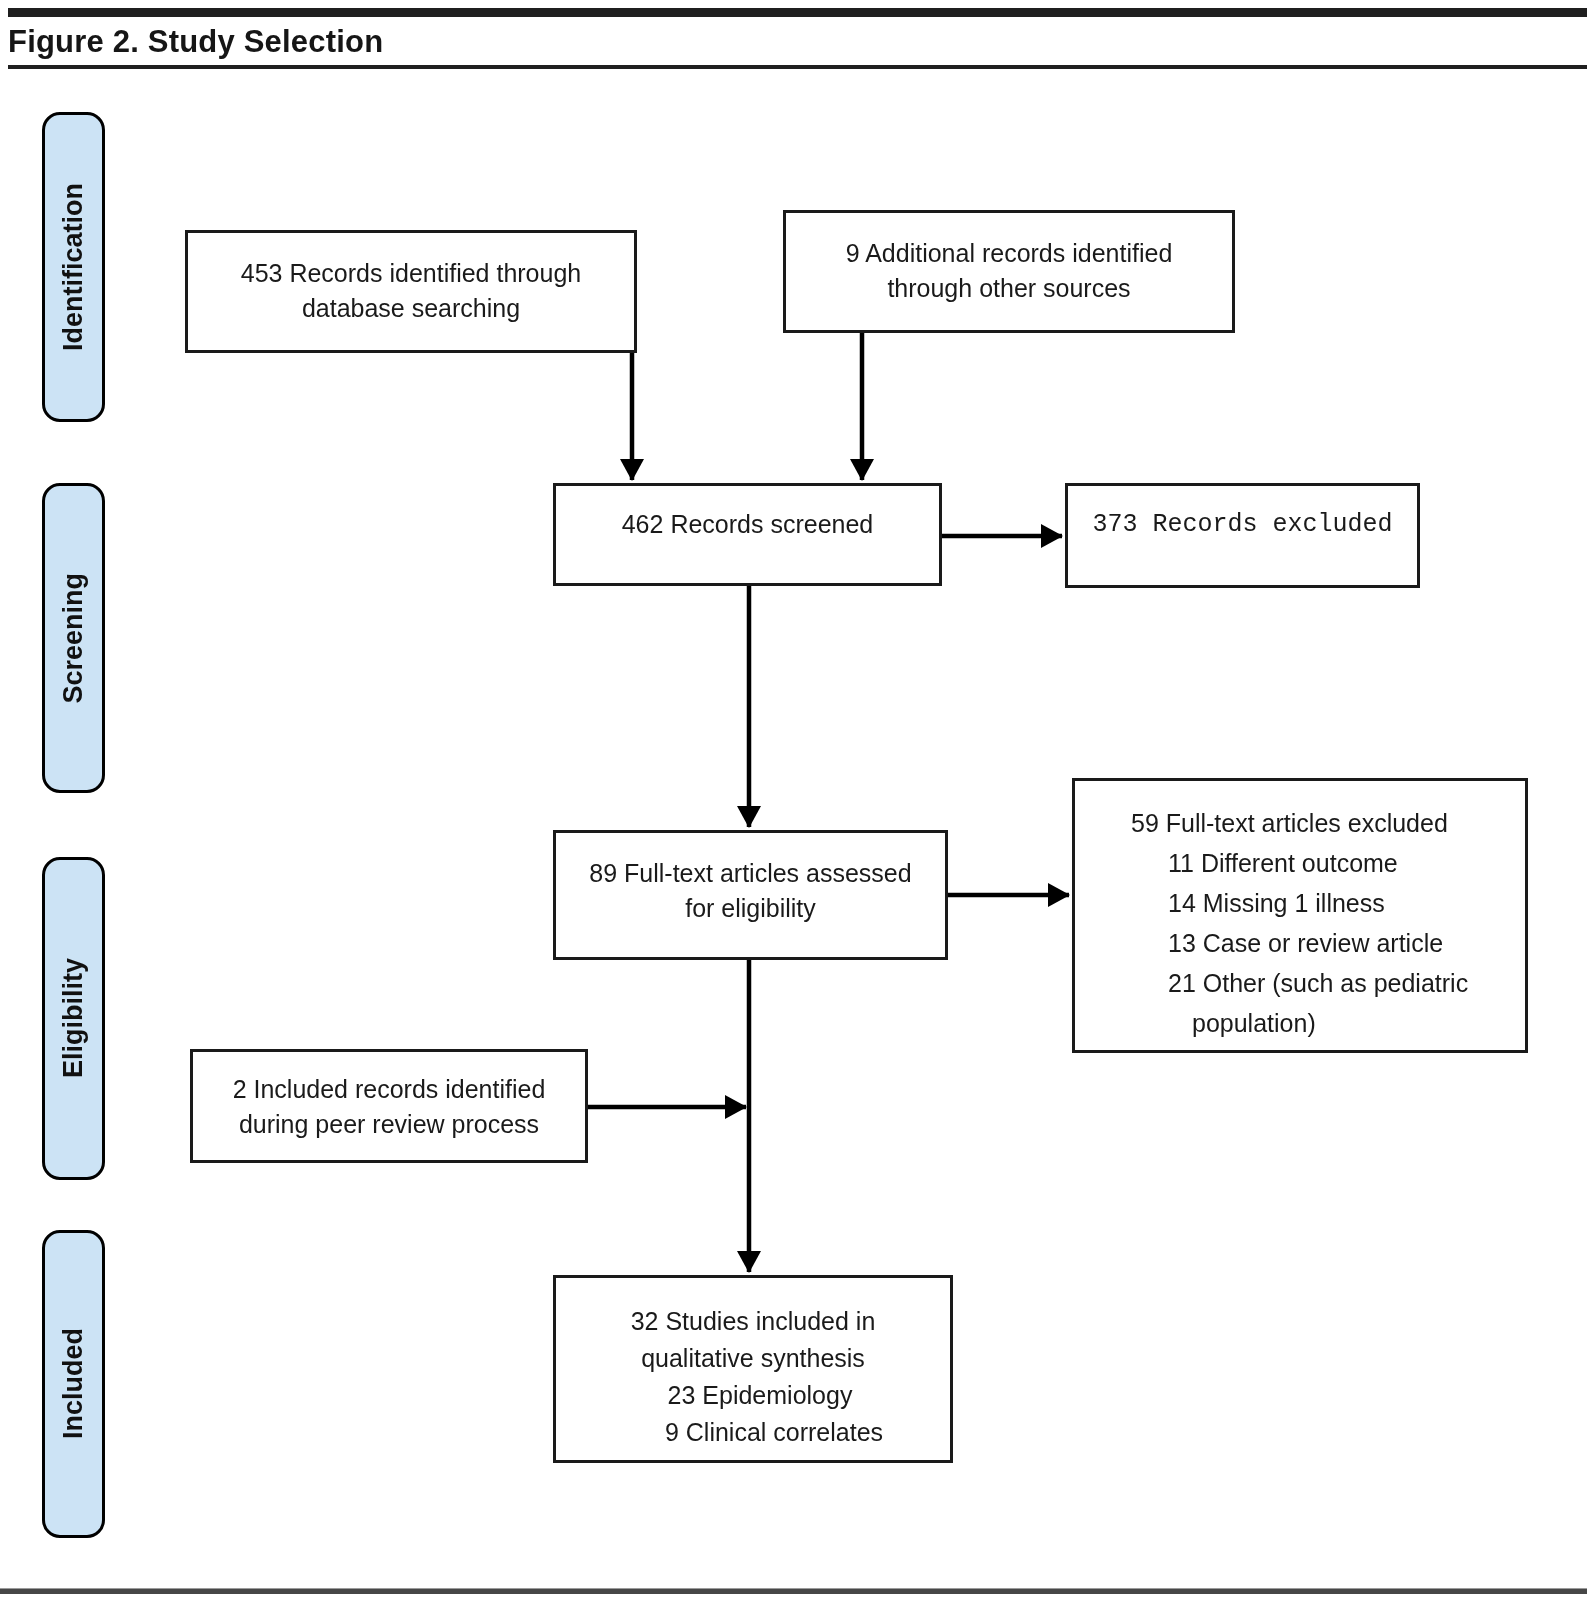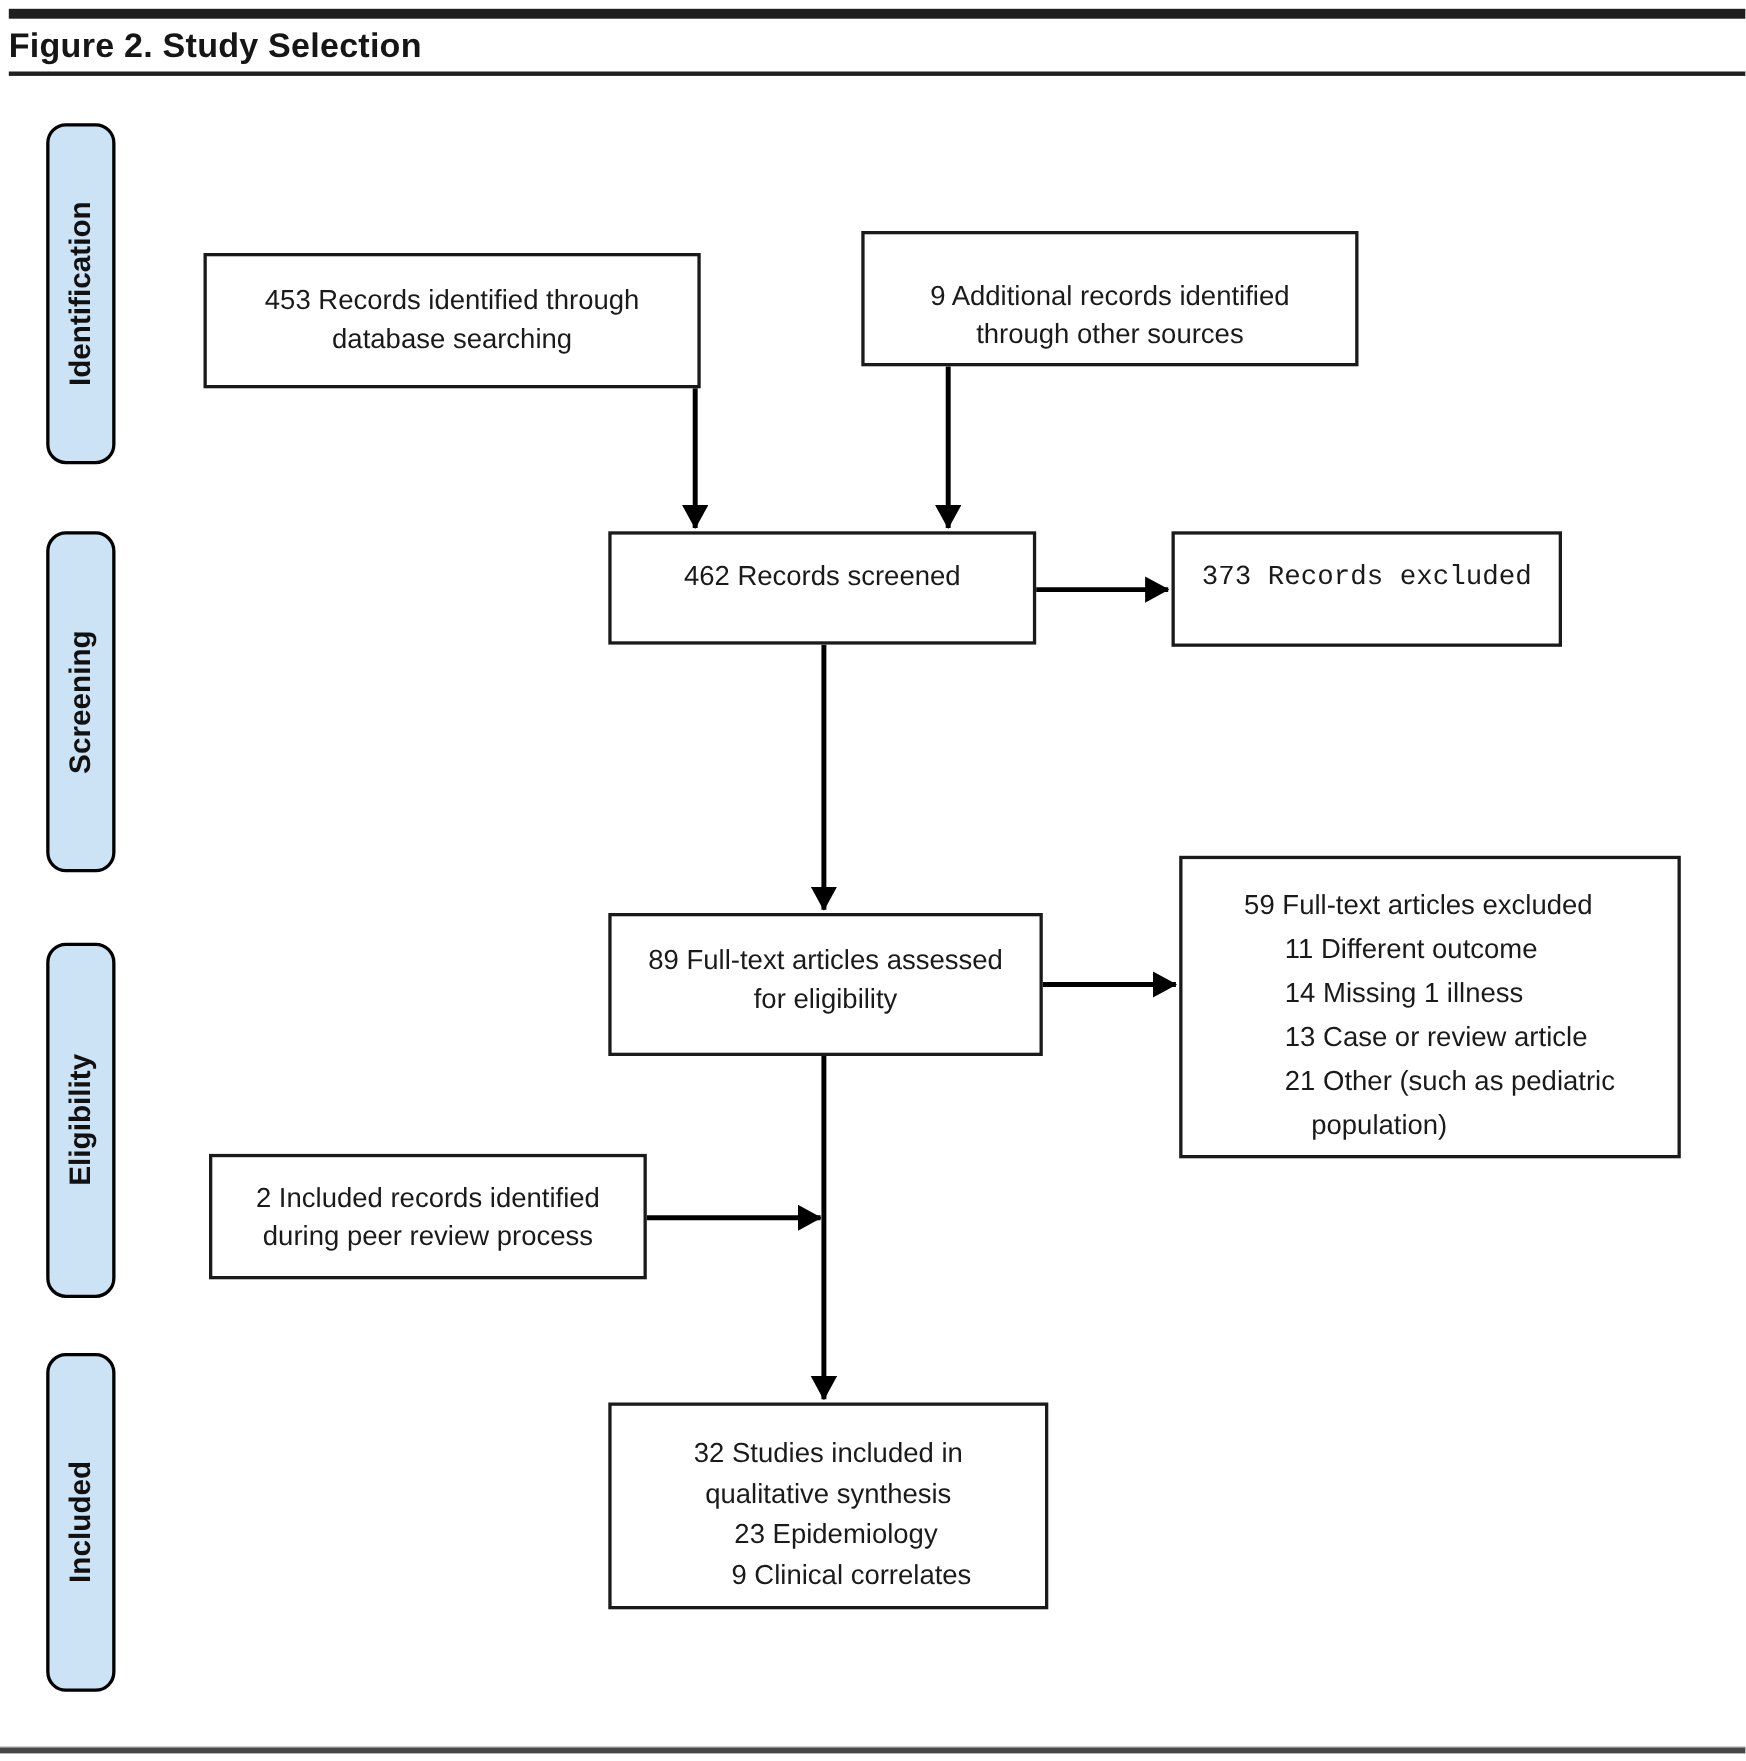--- a/index.html
+++ b/index.html
@@ -77,21 +77,21 @@
   .box {
     position: absolute;
     background: #ffffff;
     border: 3px solid var(--box-border);
     font-size: 25px;
     line-height: 35px;
     text-align: center;
     color: var(--text-color);
   }
   #box-records-database  { left: 185px;  top: 210px;  width: 452px; height: 123px; padding-top: 23px; margin-top: 20px; }
-  #box-records-other     { left: 783px;  top: 210px;  width: 452px; height: 123px; padding-top: 39px; }
+  #box-records-other     { left: 783px;  top: 210px;  width: 452px; height: 123px; padding-top: 23px; }
   #box-records-screened  { left: 553px;  top: 483px;  width: 389px; height: 103px; padding-top: 21px; text-align: center; }
   #box-records-excluded  { left: 1065px; top: 483px;  width: 355px; height: 105px; padding-top: 21px; font-family: Liberation Mono, monospace; }
   #box-fulltext-assessed { left: 553px;  top: 830px;  width: 395px; height: 130px; padding-top: 23px; }
   #box-fulltext-excluded {
     left: 1072px; top: 778px; width: 456px; height: 275px;
     padding-top: 22px; text-align: left; line-height: 40px;
   }
   #box-peer-review       { left: 190px;  top: 1049px; width: 398px; height: 114px; padding-top: 20px; }
   #box-studies-included  { left: 553px;  top: 1275px; width: 400px; height: 188px; padding-top: 25px; line-height: 37px; }
   .fx-l1   { padding-left: 56px;  }

